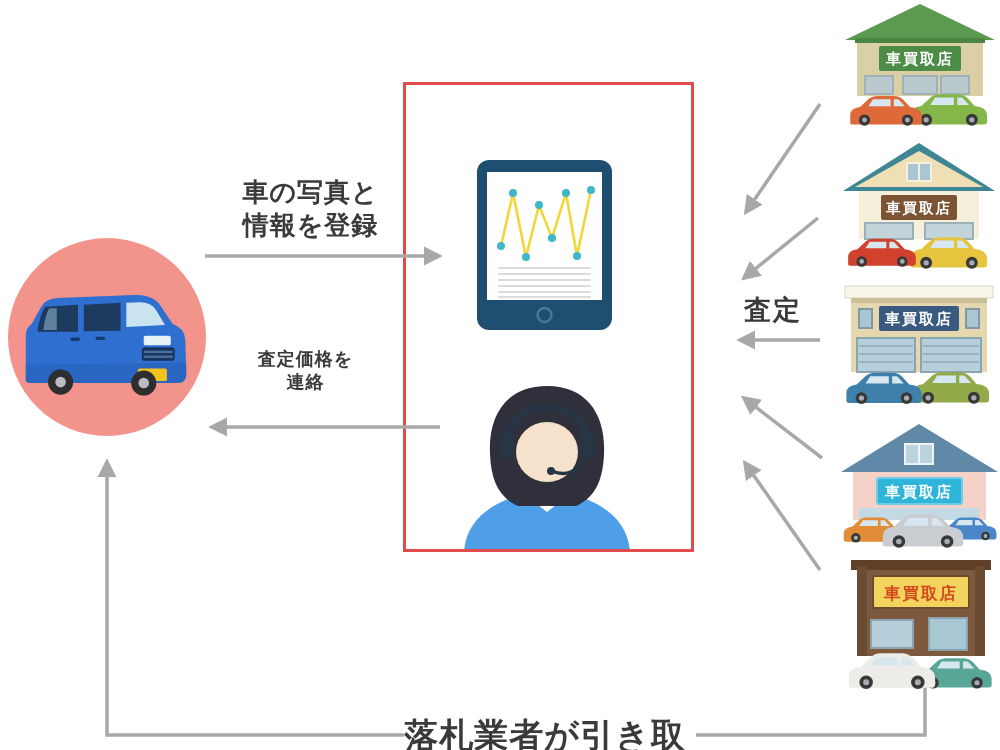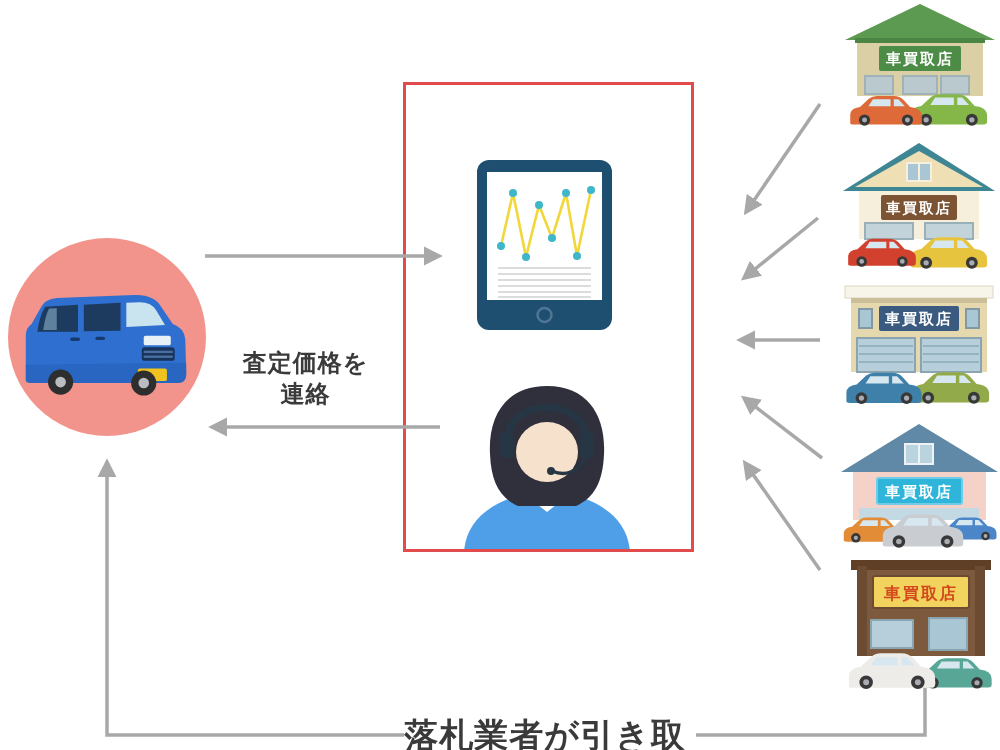--- a/index.html
+++ b/index.html
@@ -16,21 +16,21 @@
   .site-box{position:absolute;left:403px;top:82px;width:291px;height:470px;background:#fff;
     border:3px solid var(--accent,#e14b4b);overflow:hidden;z-index:2}
   .site-header{height:53px;background:var(--accent,#e14b4b);color:#fff;display:flex;align-items:center;
     justify-content:center;font-size:29px;font-weight:700;letter-spacing:2px}
   .tablet{position:absolute;left:71px;top:75px;width:135px;height:170px}
   .operator{position:absolute;left:56px;top:297px;width:170px;height:170px}
 
   .label{position:absolute;z-index:6;font-weight:700;text-align:center;white-space:pre-line;
     line-height:1.28;color:var(--text,#3a3a3a)}
   .label-register{left:198px;top:176px;width:225px;font-size:26px;letter-spacing:1px}
-  .label-price{left:193px;top:348px;width:225px;font-size:24px;letter-spacing:1px}
+  .label-price{left:193px;top:348px;width:225px;font-size:18px;letter-spacing:1px}
   .label-appraisal{left:723px;top:293px;width:100px;font-size:27px;letter-spacing:2px}
   .label-pickup{left:395px;top:714px;width:300px;font-size:34px;letter-spacing:1px}
 
   .shop{position:absolute;z-index:2}
   .shop svg{display:block;width:100%;height:100%}
   .shop text{font-family:"Liberation Sans","DejaVu Sans",sans-serif;font-weight:bold}
   .shop1{left:845px;top:2px;width:150px;height:125px}
   .shop2{left:843px;top:141px;width:152px;height:128px}
   .shop3{left:843px;top:282px;width:152px;height:124px}
   .shop4{left:841px;top:420px;width:157px;height:128px}
@@ -126,22 +126,25 @@
       <ellipse cx="85" cy="70" rx="31" ry="30" fill="#f6e2cc"></ellipse>
       <path fill="#30303c" d="M52,62 C48,24 122,24 118,62 C110,42 98,38 85,38 C72,38 60,42 52,62 Z"></path>
       <path d="M45,60 C45,14 125,14 125,60" stroke="#263645" stroke-width="7" fill="none"></path>
       <rect x="38" y="50" width="14" height="26" rx="5" fill="#263645"></rect>
       <rect x="118" y="50" width="14" height="26" rx="5" fill="#263645"></rect>
       <path d="M124,74 C116,92 102,94 90,89" stroke="#263645" stroke-width="3.5" fill="none"></path>
       <circle cx="89" cy="89" r="4" fill="#263645"></circle>
     </svg>
   </div>
 
+  <div class="label label-register">車の写真と
+情報を登録</div>
   <div class="label label-price">査定価格を
 連絡</div>
+  <div class="label label-appraisal">査定</div>
   <div class="label label-pickup">落札業者が引き取り</div>
 
   <div class="shop shop1">
     <svg viewBox="0 0 150 125">
       <rect x="12" y="38" width="126" height="56" fill="#dbcfa6"></rect>
       <polygon points="0,38 75,2 150,38" fill="#5b9a50"></polygon>
       <rect x="10" y="36" width="130" height="5" fill="#4c8443"></rect>
       <g fill="#b9c9ce" stroke="#9fb2b8" stroke-width="2">
         <rect x="20" y="74" width="28" height="18"></rect>
         <rect x="58" y="74" width="34" height="18"></rect>

